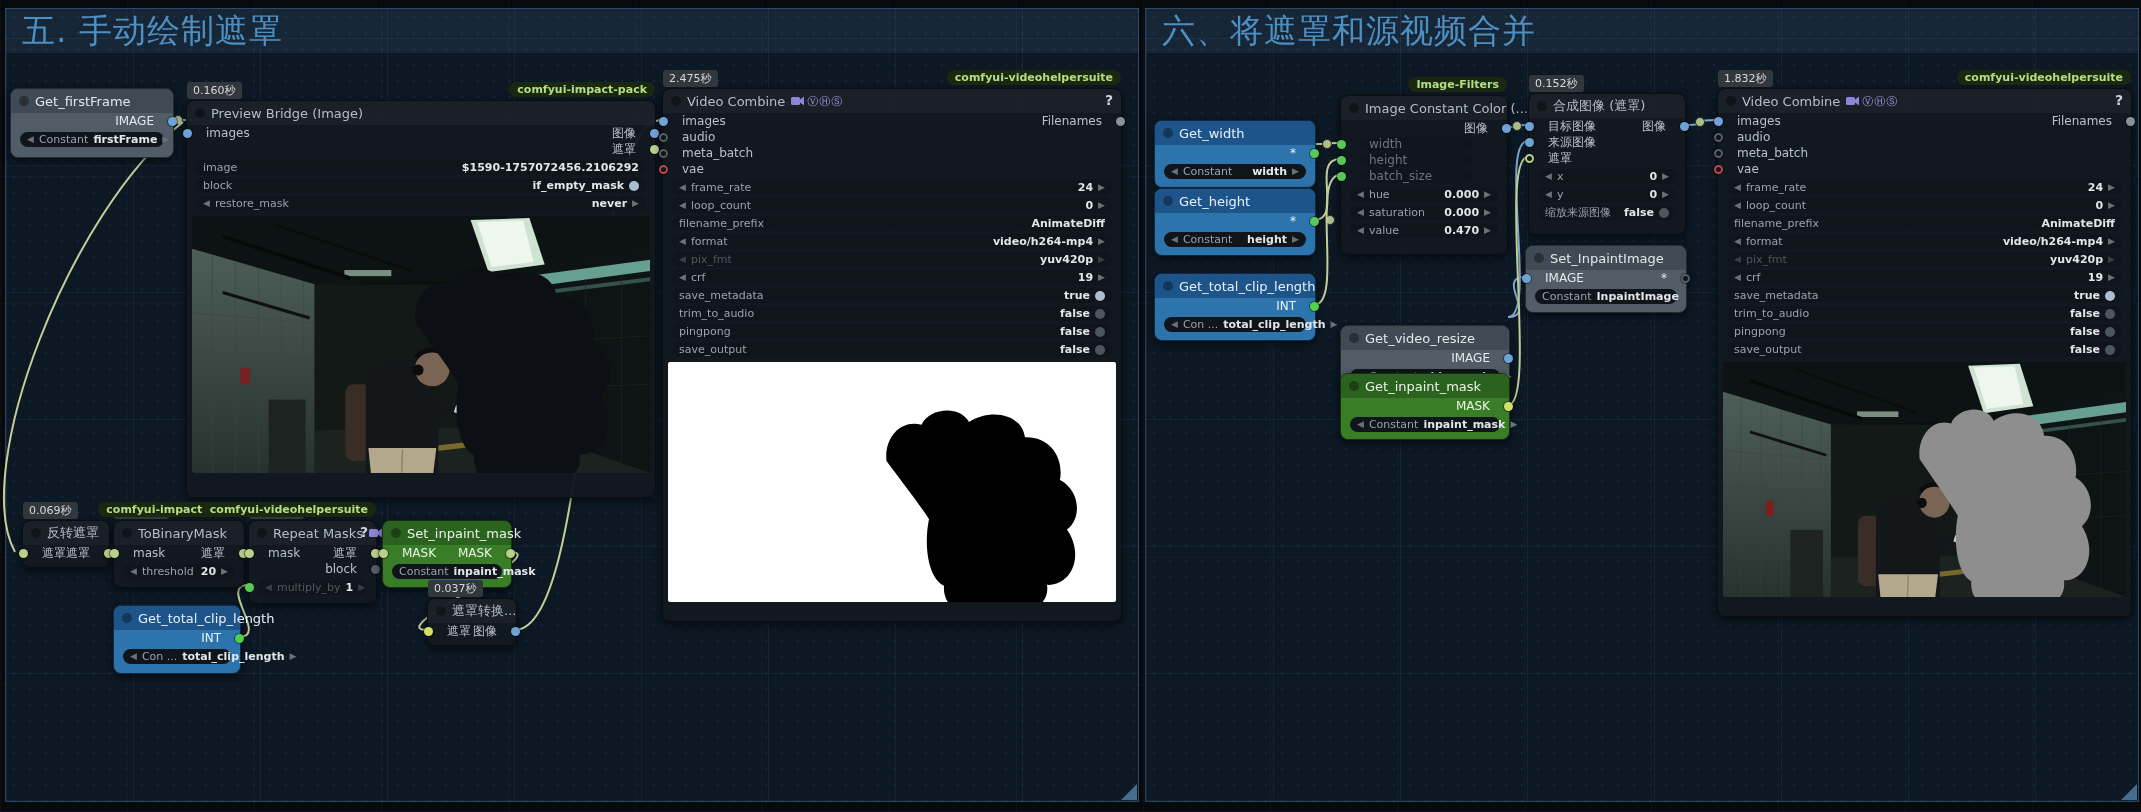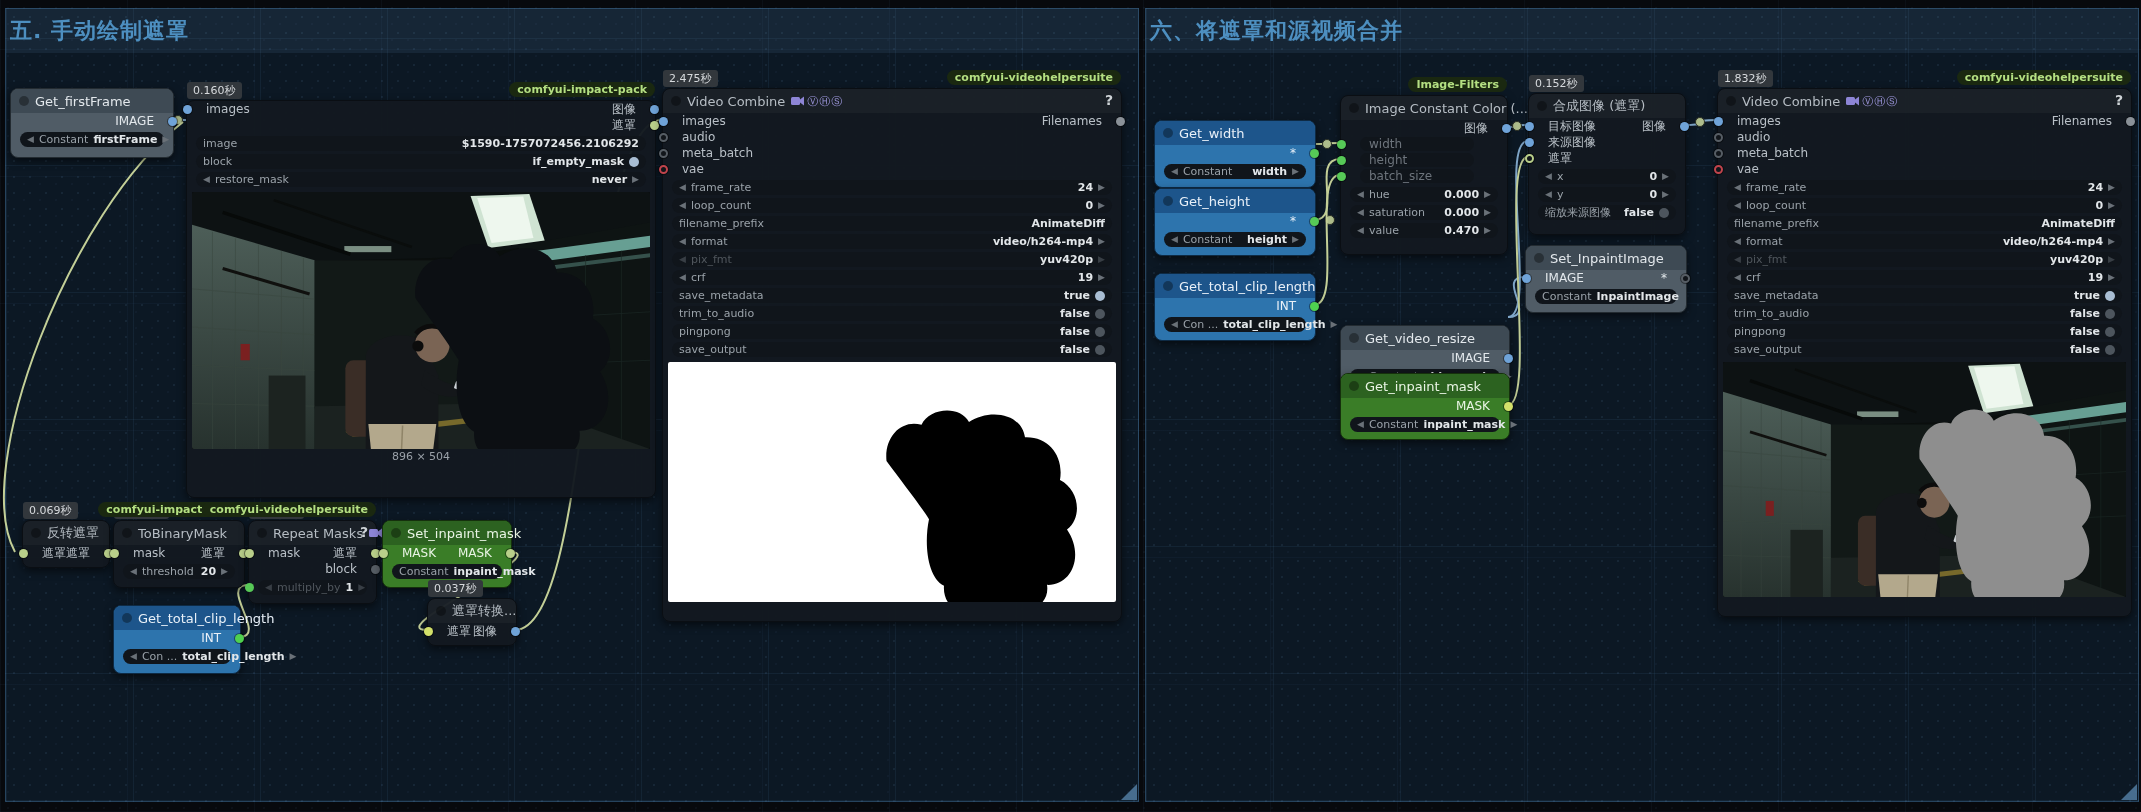--- a/index.html
+++ b/index.html
@@ -16,21 +16,21 @@
   .group{position:absolute;border:1px solid rgba(90,150,200,0.35);
     background-color:rgba(36,84,128,0.20);
     background-image:
       radial-gradient(rgba(110,160,210,0.10) 1px, transparent 1.5px),
       repeating-linear-gradient(0deg, rgba(90,150,200,0.09) 0 1px, transparent 1px 127px),
       repeating-linear-gradient(90deg, rgba(90,150,200,0.09) 0 1px, transparent 1px 127px);
     background-size:16px 16px, auto, auto;}
   .group::after{content:'';position:absolute;right:1px;bottom:1px;
     border-left:16px solid transparent;border-bottom:16px solid rgba(120,180,230,0.55);}
   .group-header{height:44px;background:rgba(120,170,215,0.10);display:flex;align-items:center;}
-  .group-title{font-size:22px;font-weight:700;color:#4d8fc0;padding:0 4px;letter-spacing:1px;white-space:nowrap;}
+  .group-title{font-size:33px;font-weight:400;color:#4d8fc0;padding:0 16px;letter-spacing:1px;white-space:nowrap;}
   #links{position:absolute;inset:0;pointer-events:none;}
   .node{position:absolute;border-radius:8px;background:rgba(19,25,32,0.97);
     border:1px solid #0a0e13;box-shadow:0 3px 9px rgba(0,0,0,0.55);
     color:#b9c0c7;font-size:12px;}
   .node-header{height:24px;display:flex;align-items:center;gap:6px;padding:0 8px;
     border-radius:7px 7px 0 0;background:rgba(255,255,255,0.035);
     color:#b6bdc4;font-size:13px;white-space:nowrap;}
   .status-dot{width:10px;height:10px;border-radius:50%;background:rgba(0,0,0,0.35);flex:0 0 auto;}
   .node.blue{background:#2d74ad;border-color:#0e2a44;color:#e8f0f8;}
   .node.blue .node-header{background:#1d558b;color:#e8f0f8;}
@@ -126,20 +126,24 @@
         <div class="widget combo">
           <span class="arrow">◀</span>
           <span class="wlabel">Constant</span>
           <span class="wvalue">firstFrame</span>
           <span class="arrow">▶</span>
         </div>
       </div>
       <div class="node dark" style="left: 186px; top: 100px; width: 468px; height: 396px;">
         <span class="badge">0.160秒</span>
         <span class="pill">comfyui-impact-pack</span>
+        <div class="node-header">
+          <span class="status-dot"></span>
+          <span>Preview Bridge (Image)</span>
+        </div>
         <div class="ports">
           <div class="prow">
             <span class="pin">
               <span class="dot" style="background: rgb(111, 163, 216);"></span>
               <span class="plabel">images</span>
             </span>
             <span class="pout">
               <span class="plabel">图像</span>
               <span class="dot" style="background: rgb(111, 163, 216);"></span>
             </span>
@@ -220,21 +224,20 @@
   <circle cx="470" cy="300" r="34" fill="#7a6454"></circle>
   <path d="M436,296 A34,34 0 0 1 504,294 L504,282 A40,40 0 0 0 436,284 Z" fill="#15120f"></path>
   <path d="M438,278 A40,40 0 0 1 502,280" stroke="#0c0c0c" stroke-width="9" fill="none"></path>
   <circle cx="442" cy="302" r="11" fill="#0c0c0c"></circle>
   <path d="M455,350 C482,368 512,383 527,380 L522,400 C495,406 463,394 448,378 Z" fill="#14171a"></path>
   <rect x="514" y="374" width="24" height="15" rx="2" fill="#cfd4d8" transform="rotate(18 526 381)"></rect>
   <path d="M437,208 C432,156 468,120 507,132 C522,96 584,90 602,126 C642,98 706,106 714,158 C762,156 792,198 784,248 C822,268 830,326 798,352 C834,408 806,470 758,468 C766,520 700,540 650,520 C600,545 548,520 552,470 C518,452 512,380 522,330 C504,300 470,255 437,208 Z" fill="#0c0f13"></path>
   </g>
           </svg>
         </div>
-        <div class="caption">896 × 504</div>
       </div>
       <div class="node dark" style="left: 662px; top: 88px; width: 458px; height: 532px;">
         <span class="badge">2.475秒</span>
         <span class="pill">comfyui-videohelpersuite</span>
         <div class="node-header">
           <span class="status-dot"></span>
           <span>Video Combine</span>
           <span class="vhs-icons">
             <svg width="14" height="12" viewBox="0 0 14 12">
               <rect x="0" y="2" width="9" height="8" rx="1.5" fill="#8d85d6"></rect>

